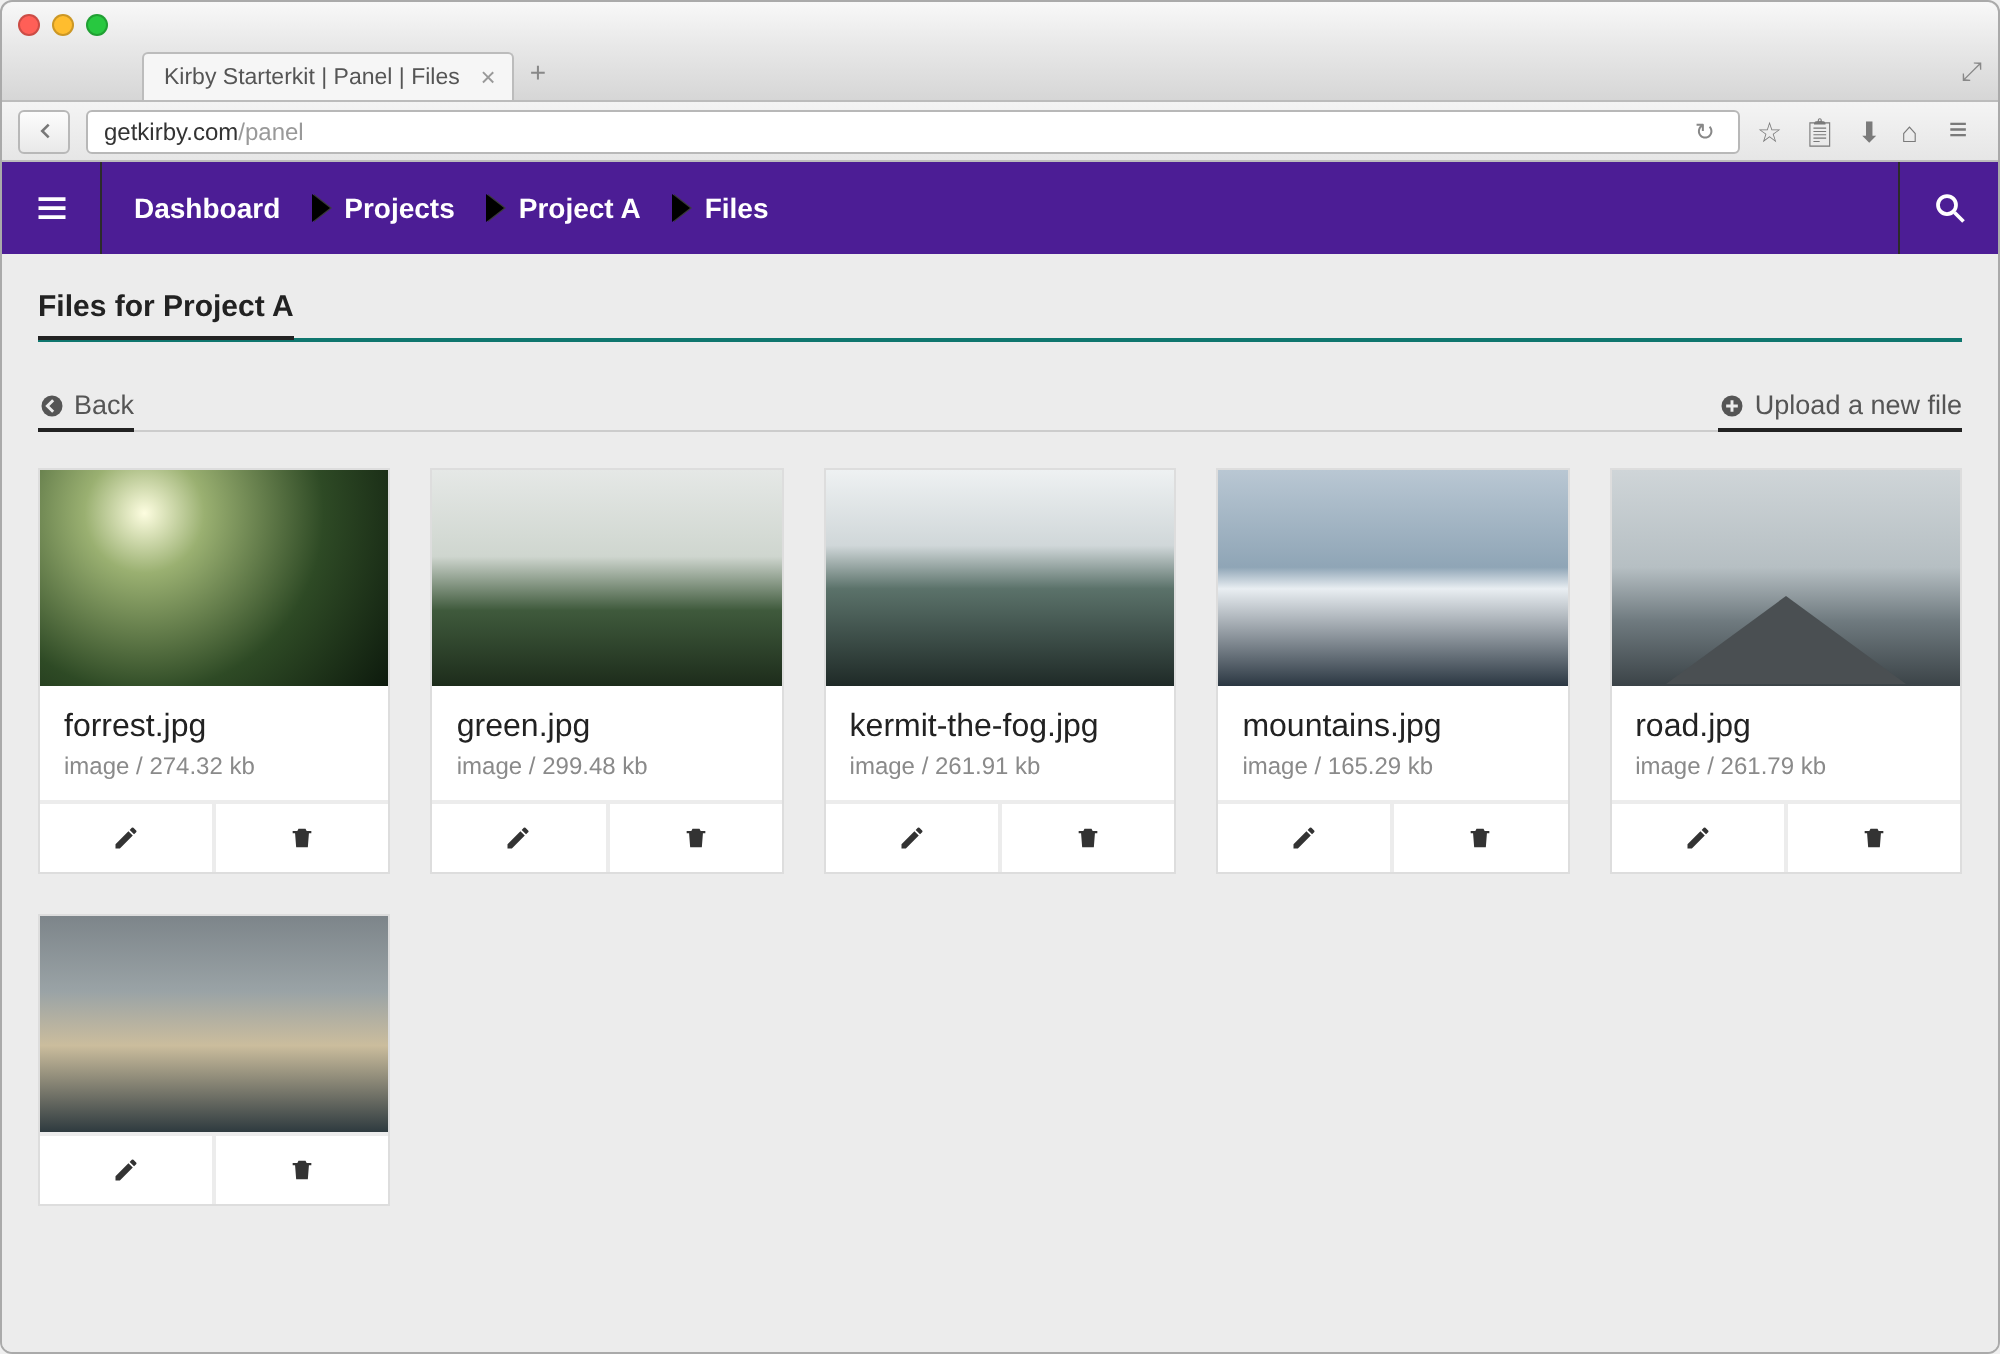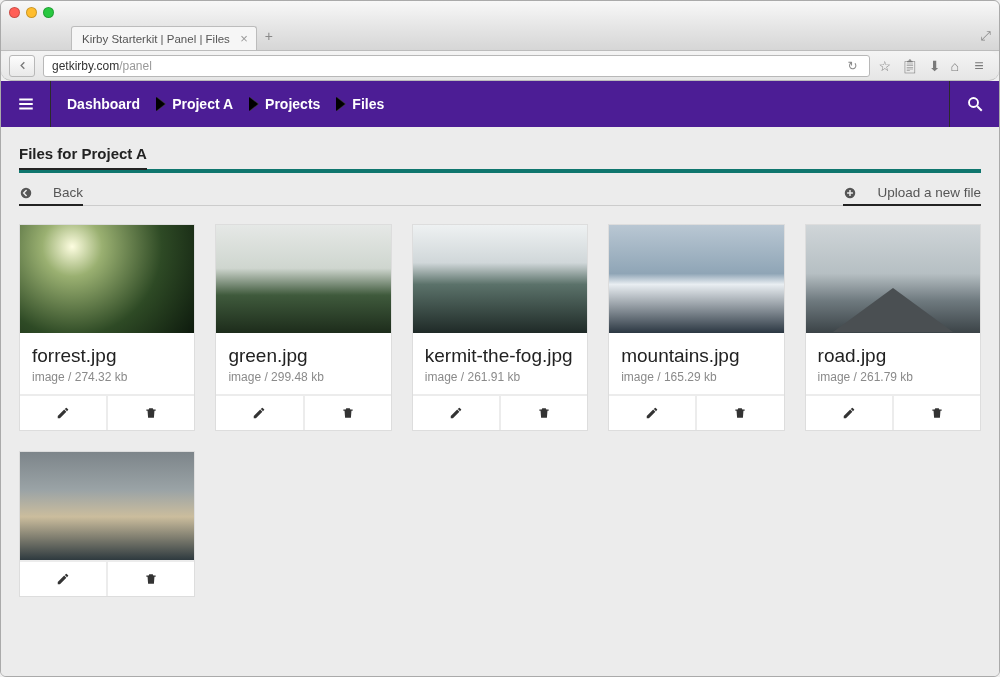--- a/index.html
+++ b/index.html
@@ -8,21 +8,21 @@
   
   .titlebar { height: 22px; background: linear-gradient(#f8f8f8,#e8e8e8); display:flex; align-items:center; padding-left:8px; border-top-left-radius:6px; border-top-right-radius:6px; }
   .traffic { display:flex; gap:6px; }
   .dot { width:11px; height:11px; border-radius:50%; border:1px solid rgba(0,0,0,.2); }
   .dot.r{background:#ff5f57}.dot.y{background:#ffbd2e}.dot.g{background:#28c840}
   .tabbar { height:28px; background:linear-gradient(#e8e8e8,#d6d6d6); display:flex; align-items:flex-end; padding-left:70px; border-bottom:1px solid #bcbcbc; position:relative;}
   .tab { background:#f6f6f6; border:1px solid #bcbcbc; border-bottom:none; border-top-left-radius:3px; border-top-right-radius:3px; height:24px; padding:0 26px 0 10px; display:flex; align-items:center; font-size:11.5px; color:#555; position:relative; min-width:160px;}
   .tab .x { position:absolute; right:8px; top:5px; color:#999; font-size:13px; line-height:13px;}
   .newtab { color:#888; margin-left:8px; margin-bottom:6px; font-size:14px; }
   .tabbar .expand { position:absolute; right:8px; top:5px; color:#888; font-size:13px;}
-  .addrbar { height:30px; background:linear-gradient(#f4f4f4,#e6e6e6); border-bottom:1px solid #bcbcbc; display:flex; align-items:center; padding:0 8px; gap:8px;border-radius:10px;}
+  .addrbar { height:30px; background:linear-gradient(#f4f4f4,#e6e6e6); border-bottom:1px solid #bcbcbc; display:flex; align-items:center; padding:0 8px; gap:8px;}
   .navbtn { width:26px; height:22px; border:1px solid #b8b8b8; border-radius:3px; background:linear-gradient(#fdfdfd,#e9e9e9); display:flex; align-items:center; justify-content:center; color:#777;}
   .navbtn svg{width:11px;height:11px;}
   .urlbox { flex:1; background:#fff; border:1px solid #b8b8b8; border-radius:3px; height:22px; display:flex; align-items:center; padding:0 8px; font-size:12px; color:#333;}
   .urlbox .path{color:#999;}
   .addr-icons { display:flex; gap:10px; color:#7a7a7a; }
   .addr-icons span{font-size:14px; display:flex; align-items:center;}
   .reload { margin-left:auto; color:#888; font-size:12px; padding-right:4px;}
   .menu-btn { width:24px; text-align:center; color:#7a7a7a; font-size:16px;}
 
   
@@ -36,30 +36,30 @@
     width:0;height:0;border-top:7px solid transparent;border-bottom:7px solid transparent;border-left:9px solid #000;
     filter: drop-shadow(1px 0 0 #3a3a3a);
     z-index:1;
   }
   .search-btn { margin-left:auto; width:50px; height:100%; display:flex; align-items:center; justify-content:center; border-left:1px solid #2b2b2b; cursor:pointer;}
   .search-btn svg{width:18px;height:18px;}
 
   
   .content { padding: 18px 18px; background:#ececec; height: calc(677px - 22px - 28px - 30px - 46px); overflow:auto;}
   .page-title { font-size:15px; font-weight:700; color:#222; display:inline-block; border-bottom:2px solid #222; padding-bottom:6px; margin-bottom:-1px;}
-  .title-row { border-bottom:4px solid #0f766e; margin-bottom:12px; }
+  .title-row { border-bottom:2px solid #0f766e; margin-bottom:24px; }
   .toolbar { display:flex; align-items:center; border-bottom:1px solid #ccc; padding-bottom:10px; margin-bottom:18px;}
-  .toolbar .left, .toolbar .right { display:flex; align-items:center; gap:20px; font-size:13.5px; color:#555; cursor:pointer; border-bottom:2px solid #222; padding-bottom:4px; margin-bottom:-11px;}
+  .toolbar .left, .toolbar .right { display:flex; align-items:center; gap:4px; font-size:13.5px; color:#555; cursor:pointer; border-bottom:2px solid #222; padding-bottom:4px; margin-bottom:-11px;}
   .toolbar .right { margin-left:auto;text-align:right; }
   .toolbar svg { width:14px; height:14px; }
   .grid { display:grid; grid-template-columns: repeat(5, 1fr); gap:20px; }
   .card { background:#fff; border:1px solid #ddd; display:flex; flex-direction:column; }
   .thumb { width:100%; height:108px; background:#888; }
   .meta { padding:12px 12px 10px; }
-  .fname { font-size:19px; color:#222; margin-bottom:3px; word-break:break-all;}
+  .fname { font-size:16px; color:#222; margin-bottom:3px; word-break:break-all;}
   .finfo { font-size:12px; color:#8a8a8a; }
   .actions { display:flex; border-top:2px solid #ececec; }
   .actbtn { flex:1; height:34px; display:flex; align-items:center; justify-content:center; cursor:pointer; }
   .actbtn:first-child{border-right:2px solid #ececec;}
   .actbtn svg{width:14px;height:14px; color:#333;}
 
   
   .th-forrest { background: radial-gradient(circle at 30% 20%, #fdfde0 0%, #9ab071 20%, #2e4a25 60%, #0d1a0d 100%); }
   .th-green   { background: linear-gradient(#e5e8e6 0%, #cfd6cf 40%, #3f5a3c 65%, #1d2c1b 100%); }
   .th-hightide{ background: linear-gradient(135deg,#6a5136 0%,#4c3b28 30%,#d9e3e6 55%,#a5b9bf 80%); }
@@ -108,22 +108,22 @@
 </div>
 
 <div class="app-header">
   <div class="burger">
     <svg viewBox="0 0 24 24">
         <path stroke="#fff" stroke-width="2.5" d="M3 6h18M3 12h18M3 18h18"></path>
       </svg>
   </div>
   <div class="crumbs">
     <div class="crumb">Dashboard</div>
+    <div class="crumb">Projects</div>
     <div class="crumb">Project A</div>
-    <div class="crumb">Projects</div>
     <div class="crumb">Files</div>
   </div>
   <div class="search-btn">
     <svg viewBox="0 0 24 24">
         <circle cx="10" cy="10" r="6" stroke="#fff" stroke-width="2.5" fill="none"></circle>
         <line x1="15" y1="15" x2="21" y2="21" stroke="#fff" stroke-width="2.5"></line>
       </svg>
   </div>
 </div>
 

